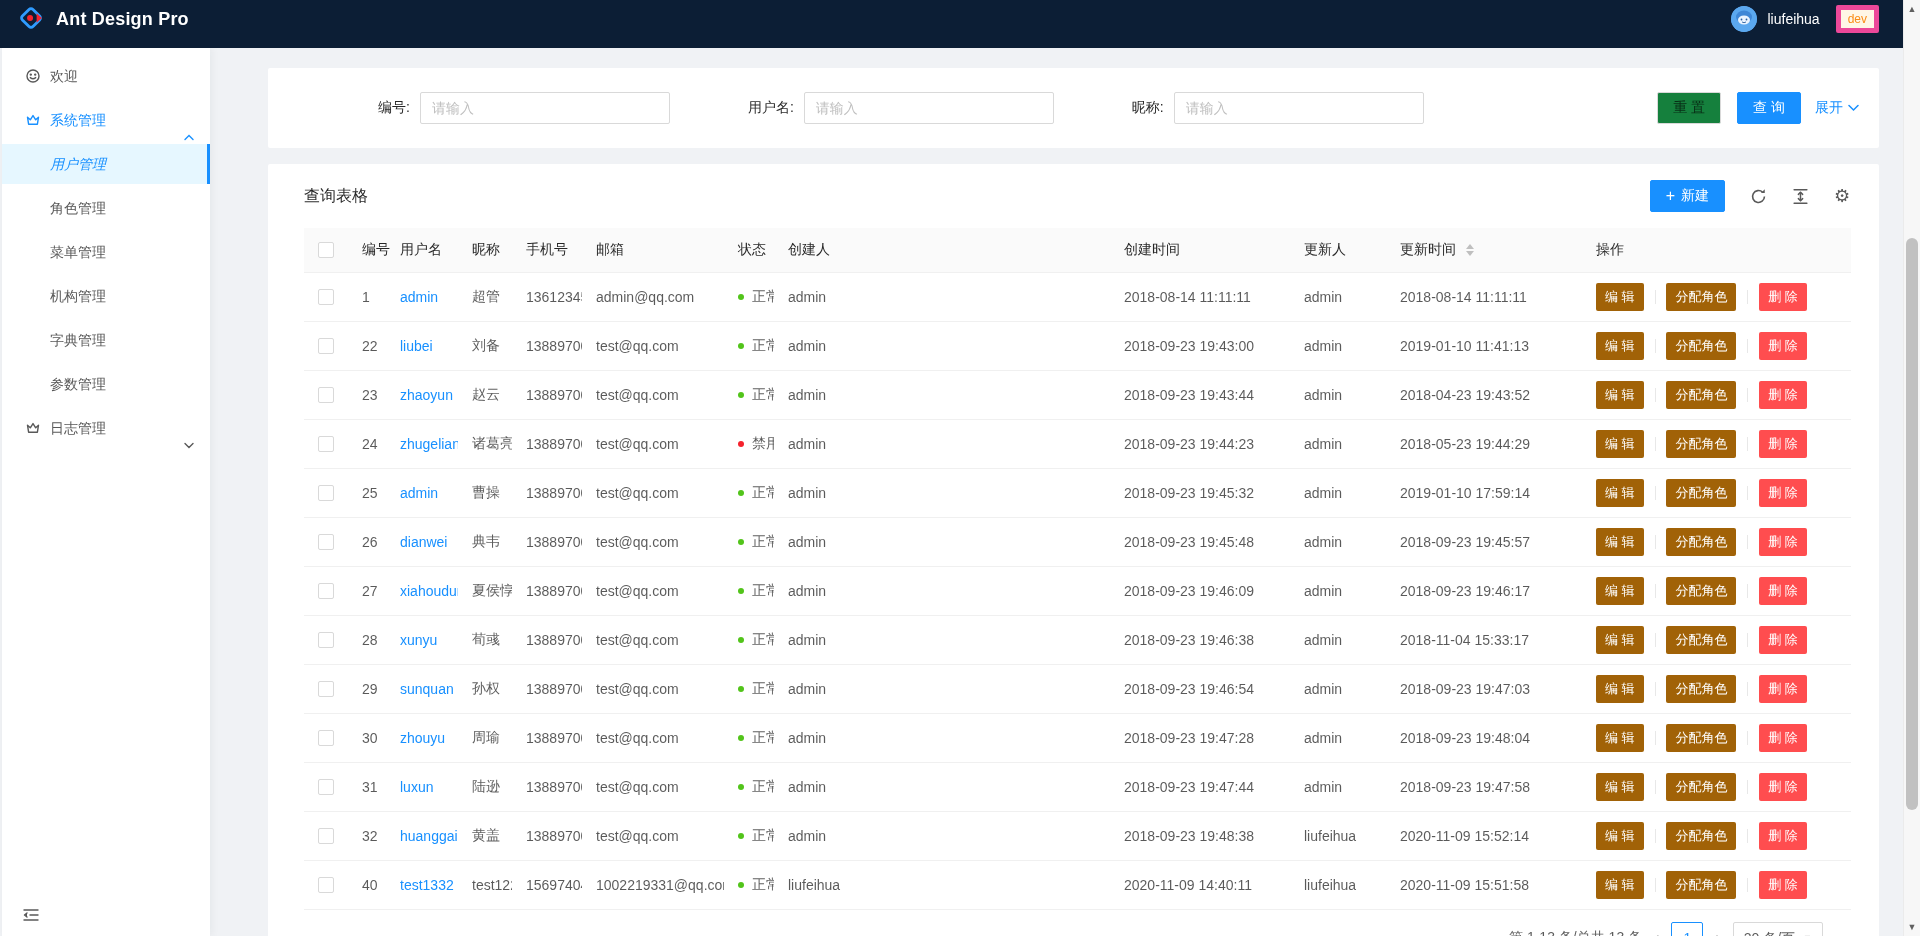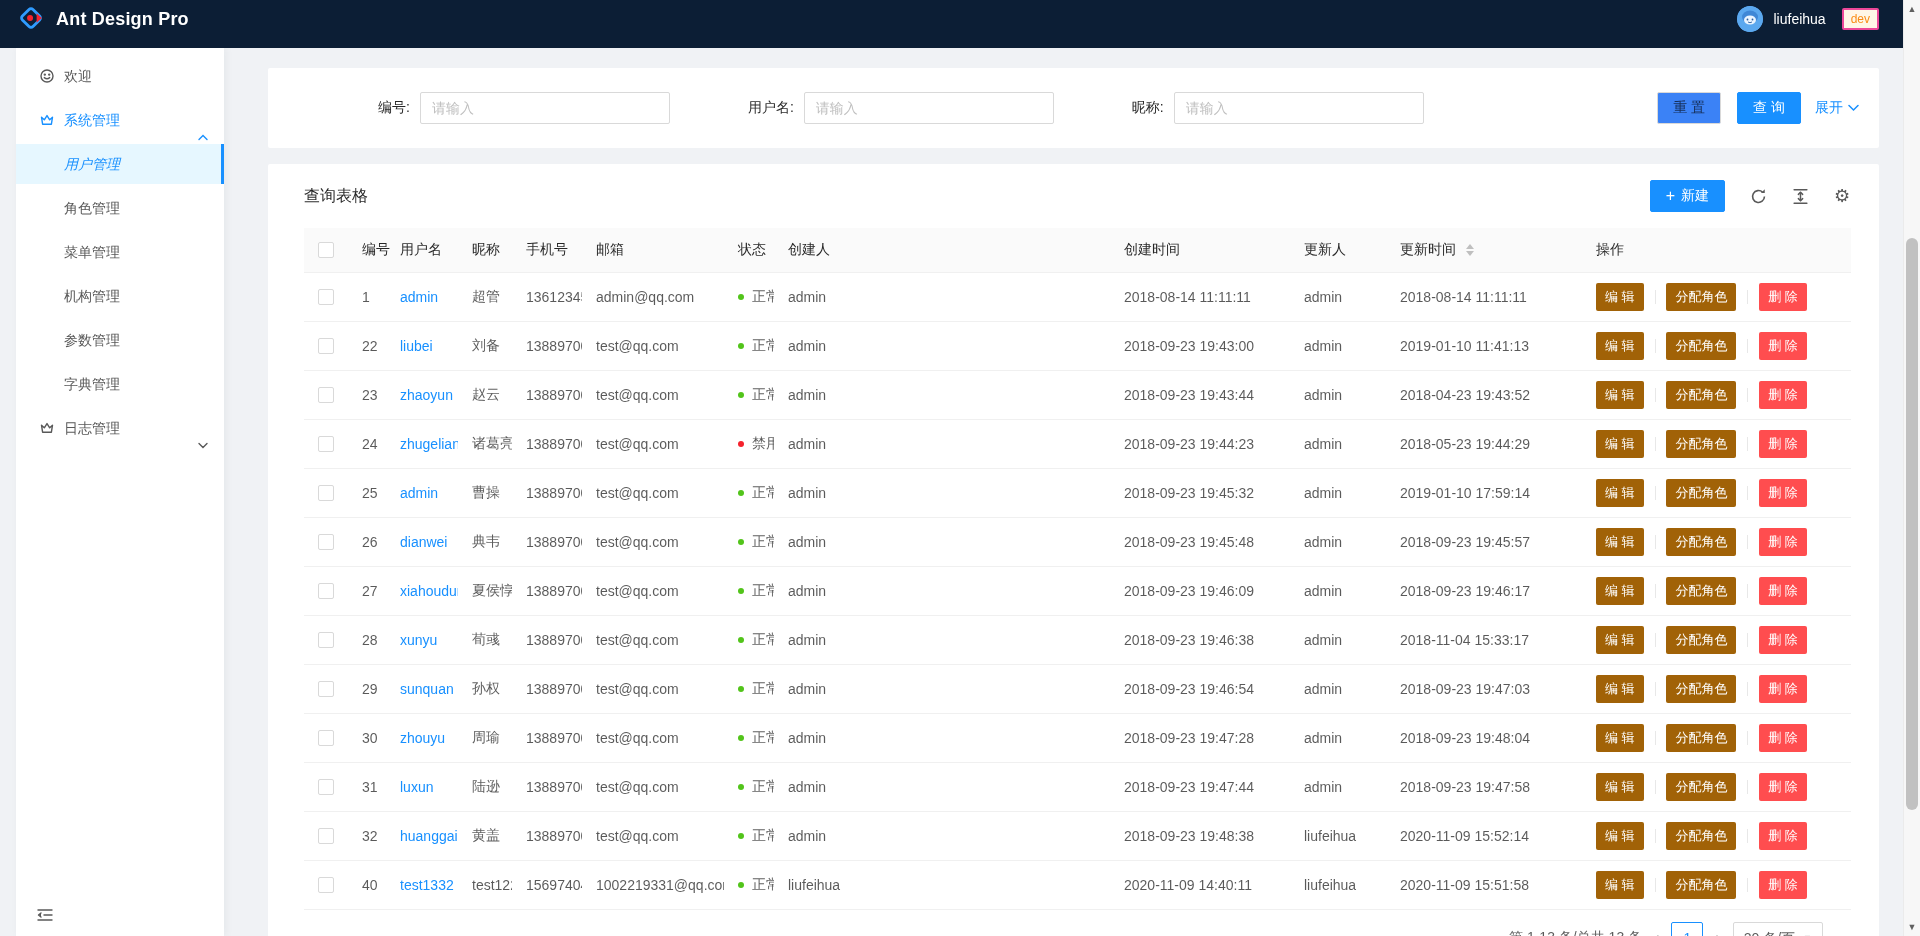--- a/index.html
+++ b/index.html
@@ -9,24 +9,24 @@
 
   
   .topbar { position:absolute; left:0; top:0; right:17px; height:48px; background:#0c1e35;
     display:flex; align-items:center; justify-content:space-between; padding:0 24px 10px 16px; z-index:5; }
   .logo-wrap { display:flex; align-items:center; gap:10px; }
   .logo-title { color:#fff; font-size:18px; font-weight:bold; letter-spacing:.2px; }
   .user-area { display:flex; align-items:center; gap:10px; }
   .avatar { width:26px; height:26px; border-radius:50%; overflow:hidden; background:#5ba8ef; flex:0 0 auto; }
   .user-name { color:#fff; font-size:14px; }
   .env-tag { margin-left:6px; font-size:12px; line-height:18px; padding:0 7px; color:#fa8c16;
-    background:#fff7e6; border:2px solid #ec4899; border-radius:2px; }
-
-  
-  .sidebar { position:absolute; left:16px; top:48px; width:208px; bottom:0; background:#fff;
+    background:#fff7e6; border:5px solid #ec4899; border-radius:2px; }
+
+  
+  .sidebar { position:absolute; left:2px; top:48px; width:208px; bottom:0; background:#fff;
     box-shadow:2px 0 8px rgba(29,35,41,.05); z-index:4; }
   .menu { padding-top:4px; }
   .menu-item { position:relative; height:40px; margin:4px 0; line-height:40px; display:flex;
     align-items:center; padding-left:24px; cursor:pointer; color:#595959; font-size:14px; }
   .menu-item .mi-icon { width:14px; height:14px; margin-right:10px; display:inline-flex; }
   .menu-item.active-parent { color:#1890ff; }
   .menu-item.active-parent svg { stroke:#1890ff; }
   .sub-item { position:relative; height:40px; margin:4px 0; line-height:40px; padding-left:48px;
     cursor:pointer; color:#595959; font-size:14px; }
   .sub-item.selected { background:#e6f7ff; color:#1890ff;font-style:italic; }
@@ -42,21 +42,21 @@
   
   .search-card { height:80px; display:flex; align-items:center; padding:0 20px 0 110px; margin-bottom:16px; }
   .sf-group { display:flex; align-items:center; margin-right:78px; }
   .sf-label { color:rgba(0,0,0,.85); margin-right:10px; white-space:nowrap; }
   .sf-input { width:250px; height:32px; border:1px solid #d9d9d9; border-radius:2px; padding:0 11px;
     font-size:14px; color:rgba(0,0,0,.65); outline:none; font-family:inherit; }
   .sf-input::placeholder { color:#bfbfbf; }
   .sf-actions { margin-left:auto; display:flex; align-items:center; }
   .btn { height:32px; padding:0 15px; border-radius:2px; font-size:14px; cursor:pointer;
     font-family:inherit; display:inline-flex; align-items:center; justify-content:center; }
-  .btn-default { background:#3b82f6; border:1px solid #d9d9d9; color:rgba(0,0,0,.65); }
+  .btn-default { background:#15803d; border:1px solid #d9d9d9; color:rgba(0,0,0,.65); }
   .btn-primary { background:#1890ff; border:1px solid #1890ff; color:#fff; }
   .btn + .btn { margin-left:16px; }
   .expand-link { margin-left:14px; color:#1890ff; cursor:pointer; display:inline-flex; align-items:center; gap:5px; }
 
   
   .table-card { min-height:760px; padding-bottom:16px; }
   .card-head { height:64px; display:flex; align-items:center; padding:0 28px 0 36px; }
   .card-title { font-size:16px; font-weight:500; color:rgba(0,0,0,.85); }
   .toolbar { margin-left:auto; display:flex; align-items:center; }
   .btn-new { height:32px; }
@@ -163,22 +163,22 @@
           <svg width="10" height="7" viewBox="0 0 10 7">
               <path d="M1 5.5 L5 1.5 L9 5.5" fill="none" stroke="#1890ff" stroke-width="1.4" stroke-linecap="round"></path>
             </svg>
         </span>
       </div>
 
       <div class="sub-item selected">用户管理</div>
       <div class="sub-item">角色管理</div>
       <div class="sub-item">菜单管理</div>
       <div class="sub-item">机构管理</div>
+      <div class="sub-item">字典管理</div>
       <div class="sub-item">参数管理</div>
-      <div class="sub-item">字典管理</div>
 
       <div class="menu-item">
         <span class="mi-icon">
           <svg class="icon-stroke" width="14" height="14" viewBox="0 0 14 14">
             <path d="M1.5 4.2 L4.3 6.8 L7 2.6 L9.7 6.8 L12.5 4.2 L11.4 11.2 L2.6 11.2 Z"></path>
           </svg>
         </span>
         <span>日志管理</span>
         <span class="menu-caret">
           <svg width="10" height="7" viewBox="0 0 10 7">

